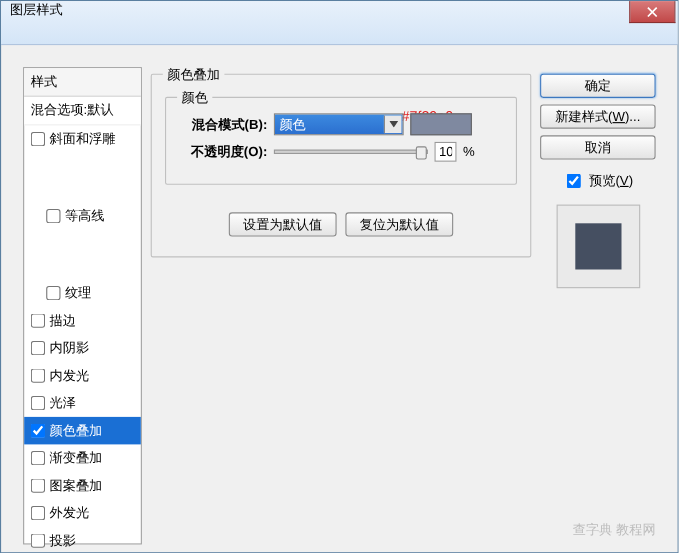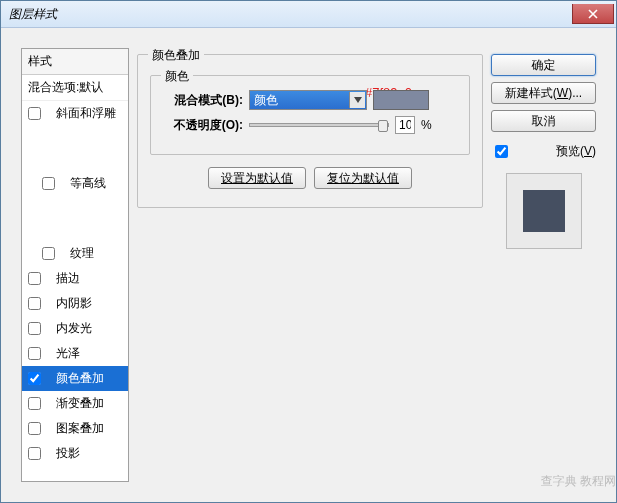--- a/index.html
+++ b/index.html
@@ -1,51 +1,51 @@
 <!DOCTYPE html>
 <html><head>
 <meta charset="utf-8">
 <style>
 * { box-sizing: border-box; font-family: "Microsoft YaHei", "SimSun", sans-serif; font-size: 12px; }
 body { margin: 0; background: #fff; }
 .window { width: 617px; height: 503px; border: 1px solid #5a7fa0; background: #f0f0f0; position: relative; }
-.titlebar { height: 27px; background: linear-gradient(#e8f1fb, #d4e5f7); border-bottom: 1px solid #b0c4de; display: flex; align-items: center; justify-content: space-between; padding: 0 0 0 8px; font-style: italic; }
+.titlebar { height: 40px; background: linear-gradient(#e8f1fb, #d4e5f7); border-bottom: 1px solid #b0c4de; display: flex; align-items: flex-start; justify-content: space-between; padding: 0 0 0 8px; }
 .close-btn { width: 42px; height: 20px; background: linear-gradient(#d87a7a, #c14848); border: 1px solid #8a3030; border-top: none; display: flex; align-items: center; justify-content: center; color: #fff; margin-right: 2px; cursor: pointer; }
 .close-btn svg { width: 10px; height: 10px; }
 .body { display: flex; height: calc(100% - 27px); padding: 20px; gap: 8px; }
 .sidebar { width: 108px; border: 1px solid #a0a0a0; background: #fff; }
 .sidebar-header { padding: 4px 6px; background: #f5f5f5; border-bottom: 1px solid #ccc; cursor: pointer; }
 .sidebar-sub { padding: 4px 6px; background: #fff; border-bottom: 1px solid #eee; cursor: pointer; }
-.sidebar-item { padding: 4px 6px; display: flex; align-items: center; gap: 15px; cursor: pointer; }
+.sidebar-item { padding: 4px 6px; display: flex; align-items: center; gap: 4px; cursor: pointer; }
 .sidebar-item.indent { padding-left: 20px; margin-top: 45px; }
 .sidebar-item.selected { background: #1a6fd4; color: #fff; }
 .sidebar-item input[type=checkbox] { margin: 0; width: 13px; height: 13px; }
 .center { flex: 1; position: relative; }
 .group { border: 1px solid #c0c0c0; border-radius: 2px; padding: 10px 12px 18px 12px; position: relative; margin-top: 6px; }
 .group-title { position: absolute; top: -8px; left: 10px; background: #f0f0f0; padding: 0 4px; }
 .inner-group { margin-top: 10px; padding: 8px 10px 14px 10px; }
 .row { display: flex; align-items: center; gap: 6px; margin: 6px 0; }
 .row-label { width: 82px; text-align: right; font-weight: bold; }
 .select-box { width: 118px; height: 20px; border: 1px solid #888; background: linear-gradient(#3c8ae0, #2b6fcf); color: #fff; display: flex; align-items: center; padding: 0 4px; position: relative; }
 .select-arrow { position: absolute; right: 1px; top: 1px; bottom: 1px; width: 16px; background: #e8e8e8; border-left: 1px solid #888; display: flex; align-items: center; justify-content: center; }
 .swatch { width: 56px; height: 20px; background: #7f89a0; border: 1px solid #666; cursor: pointer; }
 .hex-label { color: #e02020; position: absolute; top: 30px; right: 70px; font-size: 13px; }
 .slider-track { width: 140px; height: 4px; background: #d0d0d0; border: 1px solid #999; position: relative; }
 .slider-thumb { position: absolute; right: 0; top: -4px; width: 10px; height: 12px; background: #eee; border: 1px solid #888; border-radius: 2px; }
 .num-input { width: 20px; height: 18px; border: 1px solid #999; background: #fff; padding: 0 3px; }
-.btn-row { display: flex; gap: 8px; justify-content: center; margin-top: 12px; text-decoration: underline; }
+.btn-row { display: flex; gap: 8px; justify-content: center; margin-top: 25px; }
 .btn { height: 22px; padding: 0 12px; background: linear-gradient(#fdfdfd, #e4e4e4); border: 1px solid #8a8a8a; border-radius: 3px; cursor: pointer; display: flex; align-items: center; }
 .rightcol { width: 105px; display: flex; flex-direction: column; gap: 6px; padding-top: 6px; }
 .rbtn { height: 22px; background: linear-gradient(#fdfdfd, #e4e4e4); border: 1px solid #8a8a8a; border-radius: 3px; cursor: pointer; display: flex; align-items: center; justify-content: center; }
 .rbtn.default { border: 1px solid #3c78c0; box-shadow: 0 0 2px #6aa8e8; }
-.preview-row { display: flex; align-items: center; justify-content: space-between; gap: 4px; margin-top: 4px; }
+.preview-row { display: flex; align-items: center; justify-content: center; gap: 4px; margin-top: 4px; }
 .preview-box { margin: 6px auto 0 auto; width: 76px; height: 76px; background: #eaeaea; border: 1px solid #bbb; display: flex; align-items: center; justify-content: center; }
 .preview-inner { width: 42px; height: 42px; background: #454f61; }
 .underline { text-decoration: underline; }
-.watermark { position: absolute; right: 0; bottom: 14px; color: #bcbcbc; font-size: 18px; text-align: right; line-height: 1.2; pointer-events: none; }
+.watermark { position: absolute; right: 20px; bottom: 14px; color: #bcbcbc; font-size: 18px; text-align: right; line-height: 1.2; pointer-events: none; }
 .watermark-sub { font-size: 10px; color: #cfcfcf; }
 </style>
 </head>
 <body>
 
 <div class="window">
   <div class="titlebar">
     <span>图层样式</span>
     <div class="close-btn">
       <svg viewBox="0 0 10 10">
@@ -90,20 +90,24 @@
             <input type="checkbox" checked="" style="">
             <span>颜色叠加</span>
           </div>
           <div class="sidebar-item">
             <input type="checkbox" style="">
             <span>渐变叠加</span>
           </div>
           <div class="sidebar-item">
             <input type="checkbox" style="">
             <span>图案叠加</span>
+          </div>
+          <div class="sidebar-item">
+            <input type="checkbox" style="">
+            <span>外发光</span>
           </div>
           <div class="sidebar-item">
             <input type="checkbox" style="">
             <span>投影</span>
           </div>
         </div>
     </div>
 
     <div class="center">
       <div class="group">

